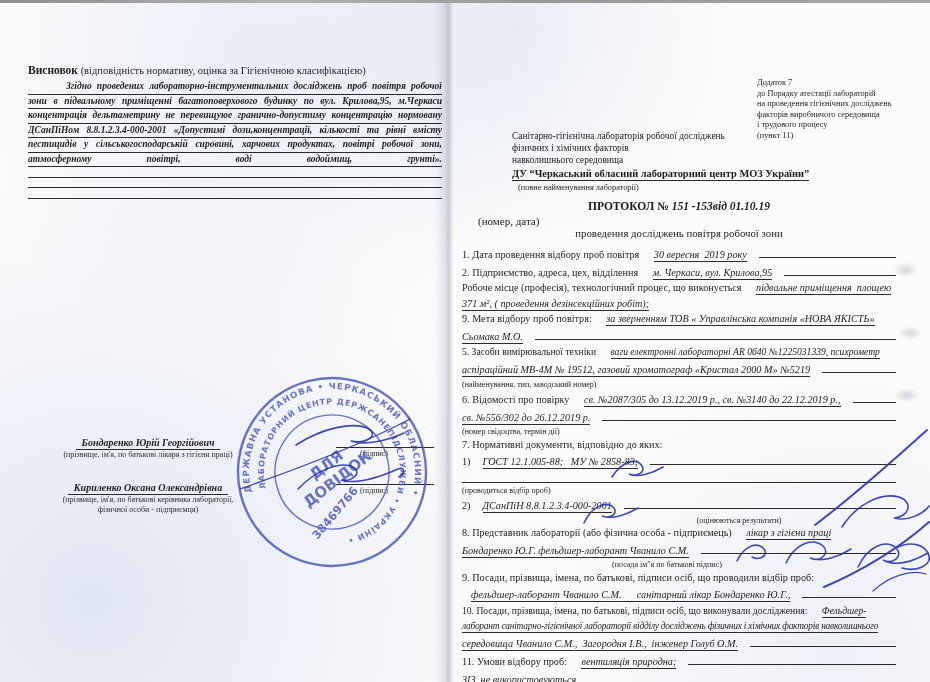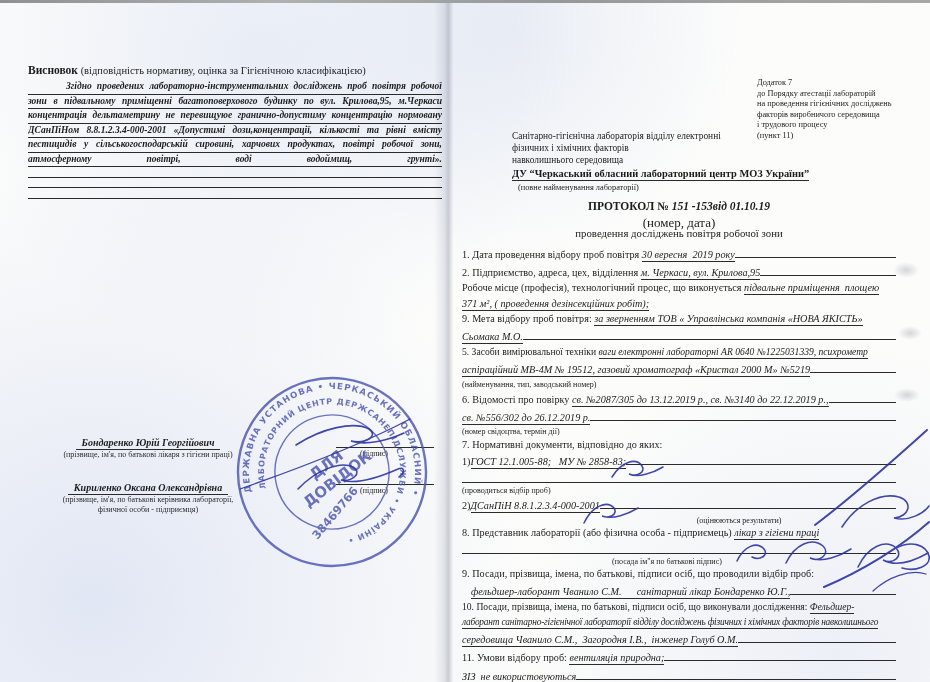--- a/index.html
+++ b/index.html
@@ -38,26 +38,26 @@
   
   .right-page{position:absolute;left:462px;top:76px;width:434px;}
   .annex{position:absolute;left:295px;top:2px;font-size:8.3px;line-height:10.6px;color:#222;}
   .lab{position:absolute;left:50px;top:54px;font-size:9.4px;line-height:12px;}
   .lab-name{position:absolute;left:50px;top:92px;font-size:10.4px;font-weight:bold;
     border-bottom:1px solid #2a2a2a;padding-bottom:1px;}
   .lab-name-cap{position:absolute;left:56px;top:107px;font-size:8.3px;}
   .prot-title{position:absolute;left:0;top:124px;width:100%;text-align:center;
     font-size:11.5px;font-weight:bold;}
   .prot-title .num{font-style:italic;}
-  .prot-cap{position:absolute;left:0;top:139px;width:100%;text-align:center;font-size:13px;}
+  .prot-cap{position:absolute;left:16px;top:139px;width:100%;text-align:left;font-size:11px;}
   .prot-sub{position:absolute;left:0;top:151px;width:100%;text-align:center;
     font-size:10.8px;font-weight:normal;}
   .rows{position:absolute;left:0;top:170px;width:434px;}
   .row{display:flex;align-items:baseline;min-height:12.4px;margin-bottom:2.2px;
-    font-size:10.2px;line-height:12px;}
+    font-size:10.2px;line-height:12px;gap:12px;}
   .row .lbl{white-space:pre;}
   .row .val{font-style:italic;font-weight:500;white-space:pre;
     border-bottom:1px solid #2b2b2b;}
   .row .fill{flex:1 1 auto;border-bottom:1px solid #2b2b2b;height:11px;}
   .row.t1{font-size:9.6px;}
   .row.t2{font-size:9.4px;letter-spacing:-0.2px;}
   .row.ind{padding-left:9px;}
   .cap{font-size:8px;line-height:9px;margin:0 0 2.4px;color:#222;}
   .cap.shift-l{text-align:center;padding-left:120px;}
   .cap.shift-l2{text-align:left;padding-left:150px;}
@@ -129,21 +129,21 @@
   <section class="right-page">
     <div class="annex">
       <div>Додаток 7</div>
       <div>до Порядку атестації лабораторій</div>
       <div>на проведення гігієнічних досліджень</div>
       <div>факторів виробничого середовища</div>
       <div>і трудового процесу</div>
       <div>(пункт 11)</div>
     </div>
     <div class="lab">
-      <div>Санітарно-гігієнічна лабораторія відділу електронні</div>
+      <div>Санітарно-гігієнічна лабораторія робочої досліджень</div>
       <div>фізичних і хімічних факторів</div>
       <div>навколишнього середовища</div>
     </div>
     <div class="lab-name">ДУ “Черкаський обласний лабораторний центр МОЗ України”</div>
     <div class="lab-name-cap">(повне найменування лабораторії)</div>
     <div class="prot-title">
       <span>ПРОТОКОЛ №</span><span class="num"> 151 -153від 01.10.19</span>
     </div>
     <div class="prot-cap">(номер, дата)</div>
     <div class="prot-sub">проведення досліджень повітря робочої зони</div>
@@ -209,20 +209,21 @@
           <span class="lbl">2)</span>
           <span class="val">ДСанПіН 8.8.1.2.3.4-000-2001</span>
           <span class="fill"></span>
         </div>
       <div class="cap shift-l">(оцінюються результати)</div>
       <div class="row">
           <span class="lbl">8. Представник лабораторії (або фізична особа - підприємець) </span>
           <span class="val">лікар з гігієни праці</span>
         </div>
       <div class="row">
+          <span class="val">Бондаренко Ю.Г. фельдшер-лаборант Чванило С.М.</span>
           <span class="fill"></span>
         </div>
       <div class="cap shift-l2">(посада ім"я по батькові підпис)</div>
       <div class="row">
           <span class="lbl">9. Посади, прізвища, імена, по батькові, підписи осіб, що проводили відбір проб:</span>
         </div>
       <div class="row ind">
           <span class="val">фельдшер-лаборант Чванило С.М.      санітарний лікар Бондаренко Ю.Г.,</span>
           <span class="fill"></span>
         </div>

